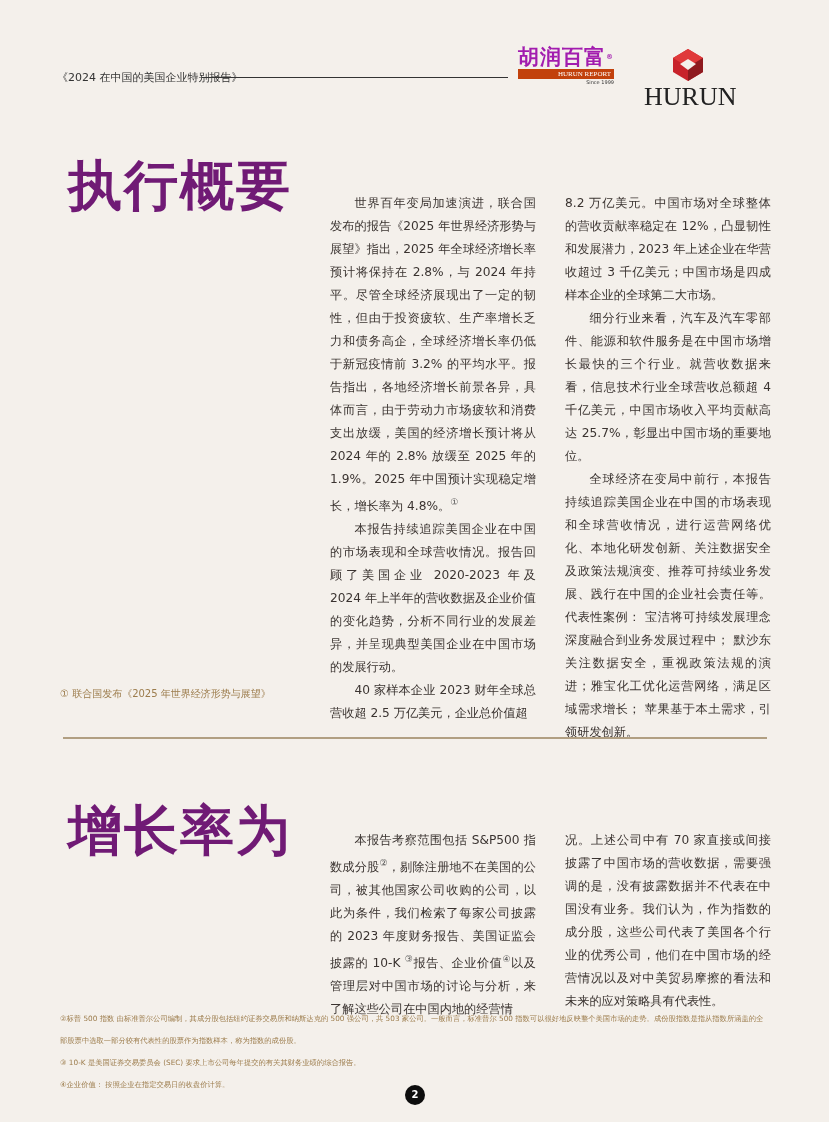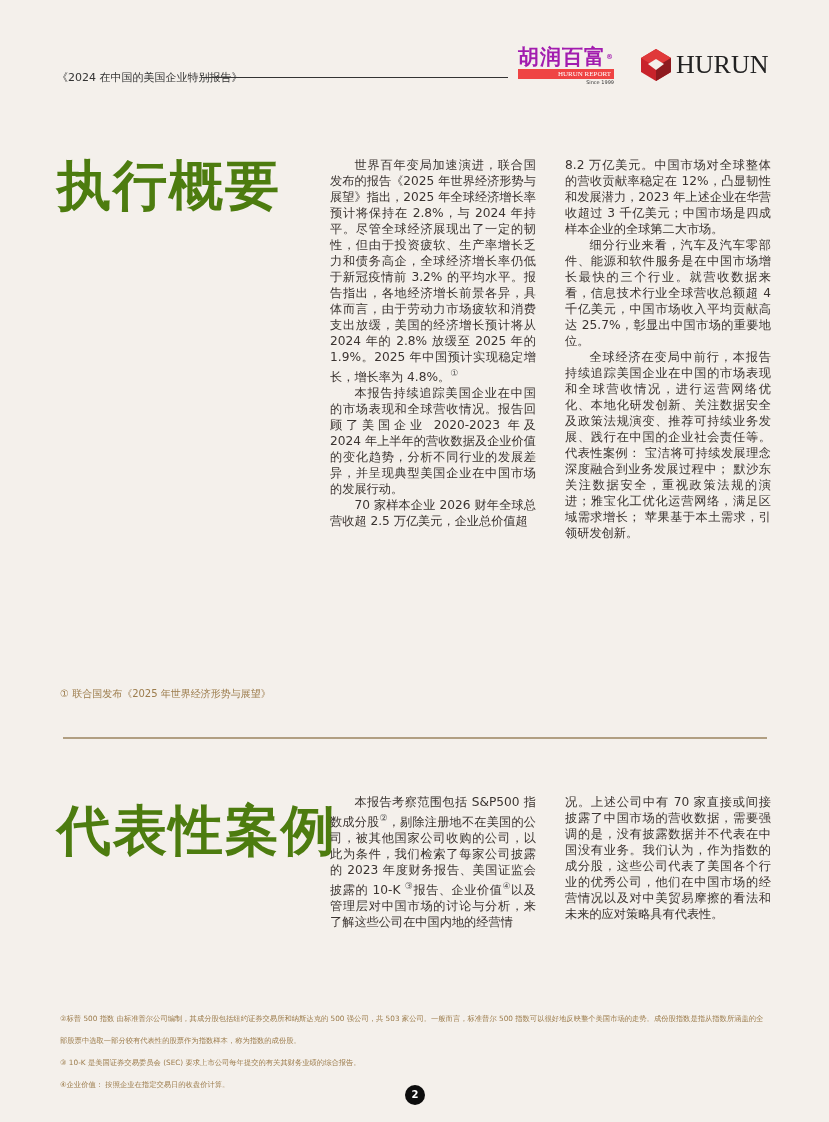--- a/index.html
+++ b/index.html
@@ -3,26 +3,26 @@
 <meta charset="utf-8">
 <style>
   html,body{margin:0;padding:0;}
   body{width:829px;height:1122px;background:#f4f0eb;position:relative;overflow:hidden;
        font-family:"DejaVu Sans","Liberation Sans",sans-serif;color:#3a3330;}
   .hdr-title{position:absolute;left:57px;top:70px;font-size:11px;color:#333;white-space:nowrap;}
   .hdr-rule{position:absolute;left:202px;top:77px;width:306px;height:1px;background:#333;}
   .logo-cn{position:absolute;left:518px;top:46px;width:100px;}
   .logo-cn .cn{font-size:21px;font-weight:bold;color:#a21caf;letter-spacing:1px;line-height:22px;white-space:nowrap;}
   .logo-cn .reg{font-size:7px;vertical-align:top;}
-  .logo-cn .bar{background:#ef4444;color:#fff;font-size:7px;font-family:"Liberation Serif",serif;text-align:right;padding:0 3px;height:10px;line-height:10px;margin-top:1px;width:90px;}
+  .logo-cn .bar{background:#c2410c;color:#fff;font-size:7px;font-family:"Liberation Serif",serif;text-align:right;padding:0 3px;height:10px;line-height:10px;margin-top:1px;width:90px;}
   .logo-cn .since{font-size:5px;text-align:right;width:96px;color:#333;}
-  .logo-hurun{position:absolute;left:640px;top:48px;display:flex;align-items:center;}
+  .logo-hurun{position:absolute;left:640px;top:48px;display:flex;align-items:center;flex-direction:column;}
   .logo-hurun .hname{font-family:"Liberation Serif",serif;font-size:26px;color:#222;margin-left:4px;letter-spacing:0px;}
-  .sec-title{position:absolute;left:57px;font-size:54px;font-weight:bold;color:#4d7c0f;letter-spacing:2px;white-space:nowrap;}
-  .col{position:absolute;width:206px;font-size:12.2px;line-height:16px;color:#3a3330;text-align:justify;}
+  .sec-title{position:absolute;left:68px;font-size:54px;font-weight:bold;color:#701a75;letter-spacing:2px;white-space:nowrap;}
+  .col{position:absolute;width:206px;font-size:12.2px;line-height:23px;color:#3a3330;text-align:justify;margin-top:35px;}
   .col p{margin:0;}
   .col p.ind{text-indent:2em;}
   sup{font-size:9px;color:#555;}
   .fn1{position:absolute;left:60px;top:655px;font-size:10px;color:#9c7c4c;white-space:nowrap;margin-top:32px;}
   .divider{position:absolute;left:63px;top:737px;width:704px;height:2px;background:#b19f82;}
   .fns{position:absolute;left:60px;top:1008px;width:710px;font-size:7.3px;line-height:22px;color:#9c7c4c;}
   .fns p{margin:0;}
   .pgnum{position:absolute;left:405px;top:1085px;width:20px;height:20px;border-radius:50%;background:#0d0d0d;color:#fff;font-size:10px;font-weight:bold;text-align:center;line-height:20px;}
 </style>
 </head>
@@ -45,34 +45,34 @@
     <polygon points="16,11 24,16 16,22 8,16" fill="#f4f0eb"></polygon>
   </svg>
   <span class="hname">HURUN</span>
 </div>
 
 <div class="sec-title" style="top:150px;">执行概要</div>
 
 <div class="col" style="left:330px;top:157px;">
   <p class="ind"><span>世界百年变局加速演进，联合国发布的报告《2025 年世界经济形势与展望》指出，2025 年全球经济增长率预计将保持在 2.8%，与 2024 年持平。尽管全球经济展现出了一定的韧性，但由于投资疲软、生产率增长乏力和债务高企，全球经济增长率仍低于新冠疫情前 3.2% 的平均水平。报告指出，各地经济增长前景各异，具体而言，由于劳动力市场疲软和消费支出放缓，美国的经济增长预计将从 2024 年的 2.8% 放缓至 2025 年的 1.9%。2025 年中国预计实现稳定增长，增长率为 4.8%。</span><sup>①</sup></p>
   <p class="ind">本报告持续追踪美国企业在中国的市场表现和全球营收情况。报告回顾了美国企业 2020-2023 年及 2024 年上半年的营收数据及企业价值的变化趋势，分析不同行业的发展差异，并呈现典型美国企业在中国市场的发展行动。</p>
-  <p class="ind">70 家样本企业 2026 财年全球总营收超 2.5 万亿美元，企业总价值超</p>
+  <p class="ind">40 家样本企业 2023 财年全球总营收超 2.5 万亿美元，企业总价值超</p>
 </div>
 
 <div class="col" style="left:565px;top:157px;">
   <p>8.2 万亿美元。中国市场对全球整体的营收贡献率稳定在 12%，凸显韧性和发展潜力，2023 年上述企业在华营收超过 3 千亿美元；中国市场是四成样本企业的全球第二大市场。</p>
   <p class="ind">细分行业来看，汽车及汽车零部件、能源和软件服务是在中国市场增长最快的三个行业。就营收数据来看，信息技术行业全球营收总额超 4 千亿美元，中国市场收入平均贡献高达 25.7%，彰显出中国市场的重要地位。</p>
   <p class="ind">全球经济在变局中前行，本报告持续追踪美国企业在中国的市场表现和全球营收情况，进行运营网络优化、本地化研发创新、关注数据安全及政策法规演变、推荐可持续业务发展、践行在中国的企业社会责任等。代表性案例： 宝洁将可持续发展理念深度融合到业务发展过程中； 默沙东关注数据安全，重视政策法规的演进；雅宝化工优化运营网络，满足区域需求增长； 苹果基于本土需求，引领研发创新。</p>
 </div>
 
 <div class="fn1">① 联合国发布《2025 年世界经济形势与展望》</div>
 
 <div class="divider"></div>
 
-<div class="sec-title" style="top:795px;">代表性案例</div>
+<div class="sec-title" style="top:795px;">增长率为</div>
 
 <div class="col" style="left:330px;top:794px;">
   <p class="ind"><span>本报告考察范围包括 S&amp;P500 指数成分股</span><sup>②</sup><span>，剔除注册地不在美国的公司，被其他国家公司收购的公司，以此为条件，我们检索了每家公司披露的 2023 年度财务报告、美国证监会披露的 10-K </span><sup>③</sup><span>报告、企业价值</span><sup>④</sup><span>以及管理层对中国市场的讨论与分析，来了解这些公司在中国内地的经营情</span></p>
 </div>
 
 <div class="col" style="left:565px;top:794px;">
   <p>况。上述公司中有 70 家直接或间接披露了中国市场的营收数据，需要强调的是，没有披露数据并不代表在中国没有业务。我们认为，作为指数的成分股，这些公司代表了美国各个行业的优秀公司，他们在中国市场的经营情况以及对中美贸易摩擦的看法和未来的应对策略具有代表性。</p>
 </div>
 
 <div class="fns">

